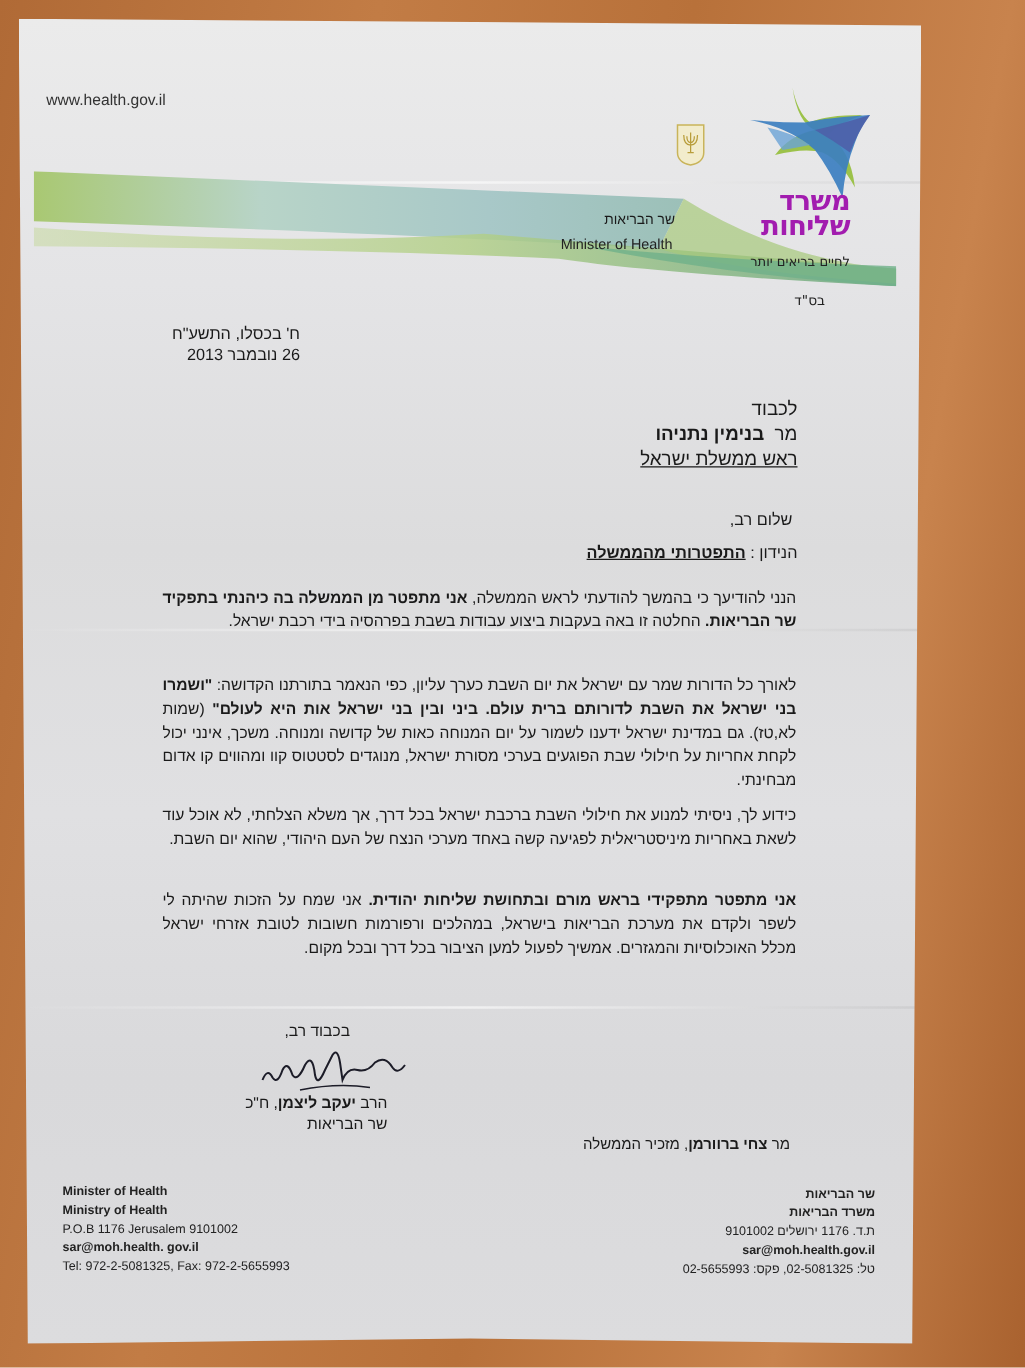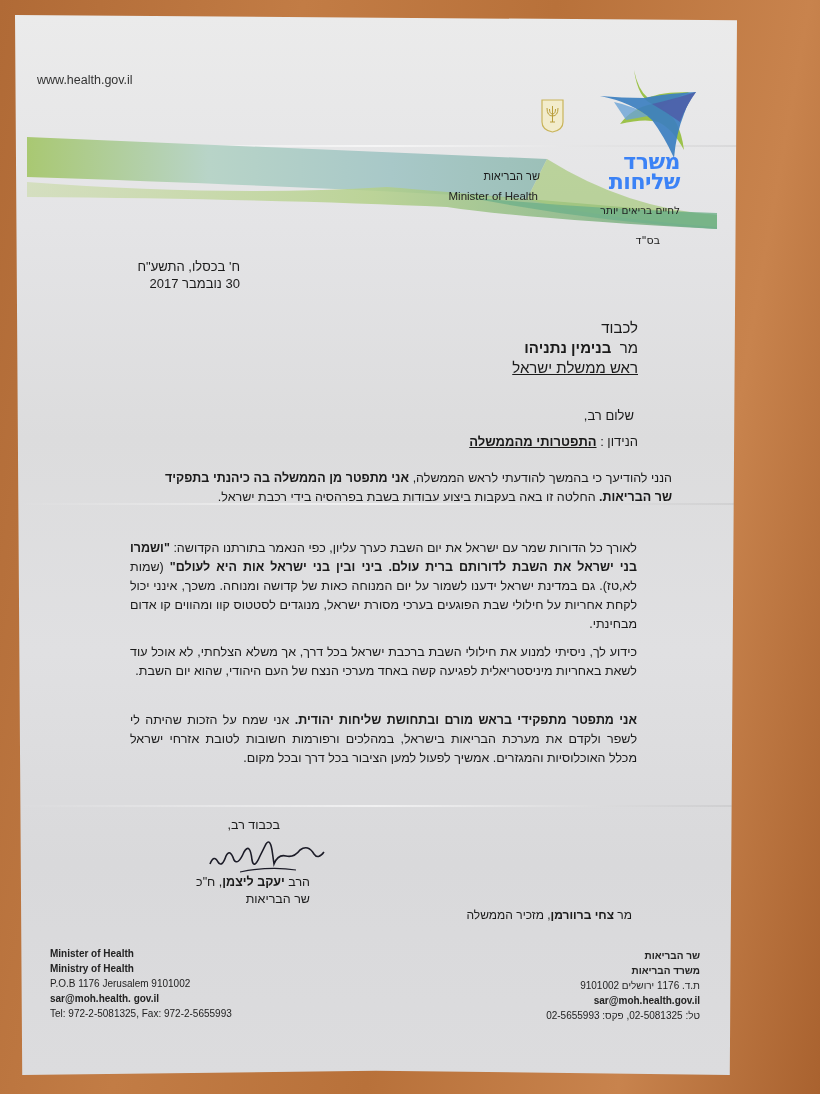--- a/index.html
+++ b/index.html
@@ -24,37 +24,37 @@
     position:absolute; left:27px; top:137px; width:690px; height:92px;
   }
   .band svg { width:100%; height:100%; display:block; }
 
   .logo { position:absolute; left:592px; top:58px; width:110px; height:105px; }
   .seal { position:absolute; left:540px; top:98px; width:25px; height:35px; }
   .seal svg { width:100%; height:100%; }
 
   .logo-title {
     position:absolute; left:560px; top:152px; width:120px; direction:rtl; text-align:right;
-    font-family:"DejaVu Sans", sans-serif; font-weight:bold; color:#3b82f6; font-size:22px; line-height:20px; letter-spacing:-0.5px;
+    font-family:"DejaVu Sans", sans-serif; font-weight:bold; color:#a21caf; font-size:22px; line-height:20px; letter-spacing:-0.5px;
   }
   .logo-tag { position:absolute; left:545px; top:204px; width:135px; direction:rtl; text-align:right; font-size:10.5px; color:#222; }
   .bsd { position:absolute; left:600px; top:234px; width:60px; direction:rtl; text-align:right; font-size:11px; color:#222; }
   .band-heb { position:absolute; left:400px; top:170px; width:140px; direction:rtl; text-align:right; font-size:11px; color:#222; }
   .band-eng { position:absolute; left:400px; top:190px; width:138px; text-align:right; font-family:"Liberation Sans", sans-serif; font-size:11.5px; color:#222; }
 
   .rtl { direction:rtl; text-align:right; font-family:Liberation Sans, sans-serif; color:#1a1a1a; }
   .date { position:absolute; left:90px; top:258px; width:150px; font-size:13px; line-height:17px; }
   .addr { position:absolute; left:404px; top:318px; width:234px; font-size:15px; line-height:20px; }
   .addr .ul { text-decoration:underline; }
   .greet { position:absolute; left:400px; top:408px; width:234px; font-size:13px; }
   .subject { position:absolute; left:250px; top:434px; width:388px; font-size:13px; }
   .subject b { text-decoration:underline; }
 
   .para { position:absolute; left:130px; width:507px; font-size:12.5px; line-height:19px; text-align:justify; text-align-last:right; }
-  .p1 { top:469px;margin-left:35px; }
+  .p1 { top:469px; }
   .p2 { top:539px; }
   .p3 { top:643px; }
   .p4 { top:711px; }
 
   .closing { position:absolute; left:190px; top:818px; width:90px; font-size:12.5px; }
   .signature { position:absolute; left:200px; top:836px; width:130px; height:40px; }
   .signer { position:absolute; left:170px; top:874px; width:140px; font-size:12.5px; line-height:17px; }
   .cc { position:absolute; left:350px; top:908px; width:282px; font-size:12px; }
 
   .foot-en { position:absolute; left:50px; top:946px; font-family:"Liberation Sans", sans-serif; font-size:10px; line-height:15px; color:#222; }
@@ -117,21 +117,21 @@
 
 <div class="logo-title">
   <div>משרד</div>
   <div>שליחות</div>
 </div>
 <div class="logo-tag">לחיים בריאים יותר</div>
 <div class="bsd">בס"ד</div>
 
 <div class="date rtl">
   <div>ח' בכסלו, התשע"ח</div>
-  <div>30 נובמבר 2017</div>
+  <div>26 נובמבר 2013</div>
 </div>
 
 <div class="addr rtl">
   <div>לכבוד</div>
   <div>
     <span>מר</span>&nbsp;&nbsp;<b>בנימין נתניהו</b>
   </div>
   <div class="ul">ראש ממשלת ישראל</div>
 </div>
 

